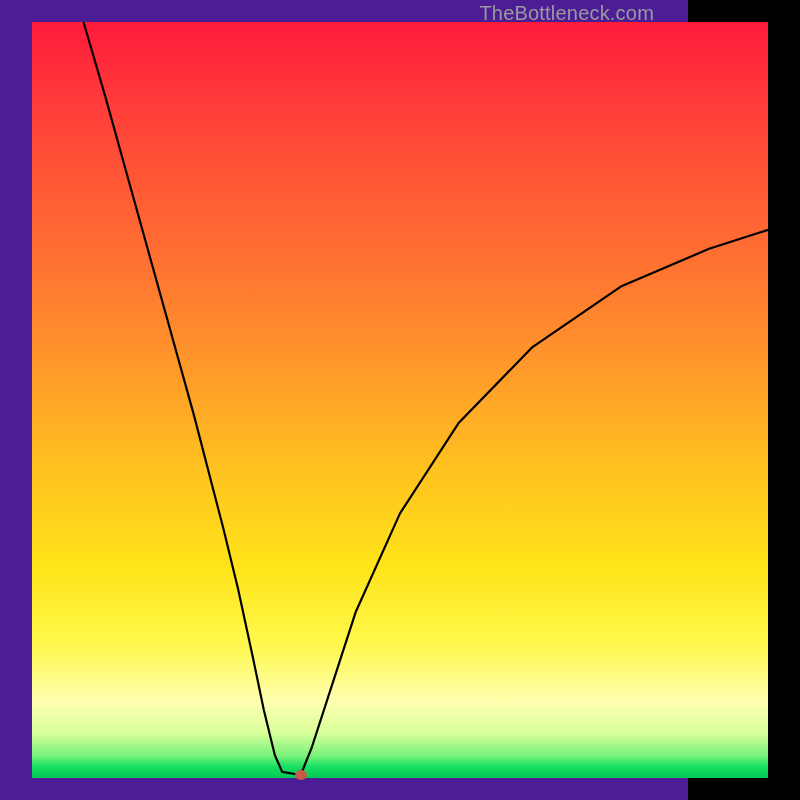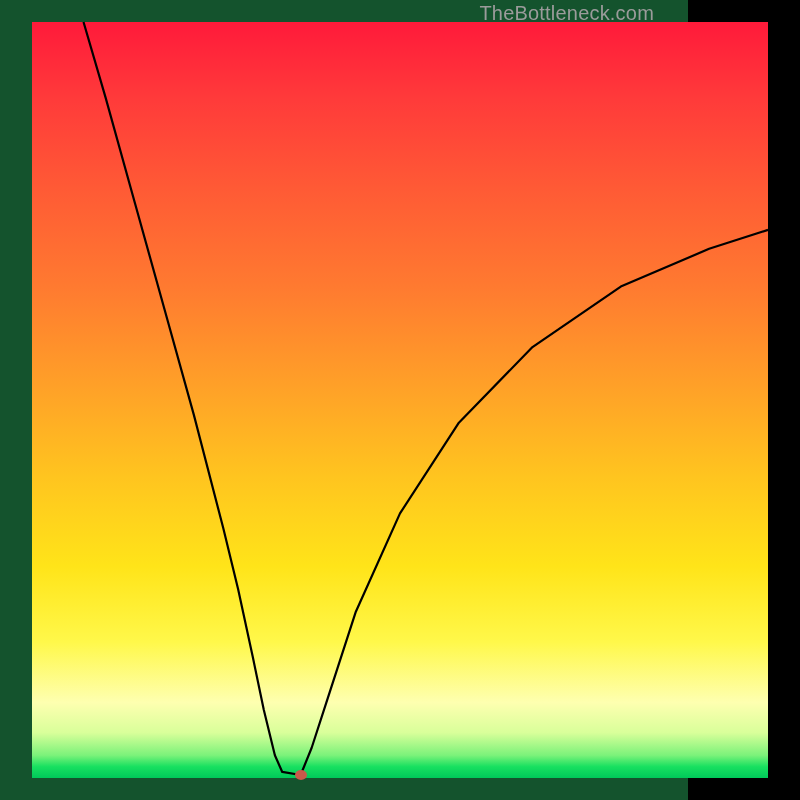--- a/index.html
+++ b/index.html
@@ -10,21 +10,21 @@
     background: #000;
     font-family: Arial, Helvetica, sans-serif;
     overflow: hidden;
   }
   .frame {
     position: absolute;
     left: 0;
     top: 0;
     width: 688px;
     height: 800px;
-    background: #14532d;
+    background: #4c1d95;
   }
   .plot-area {
     position: absolute;
     left: 32px;
     top: 22px;
     width: 736px;
     height: 756px;
     
     background: linear-gradient(
       to bottom,

